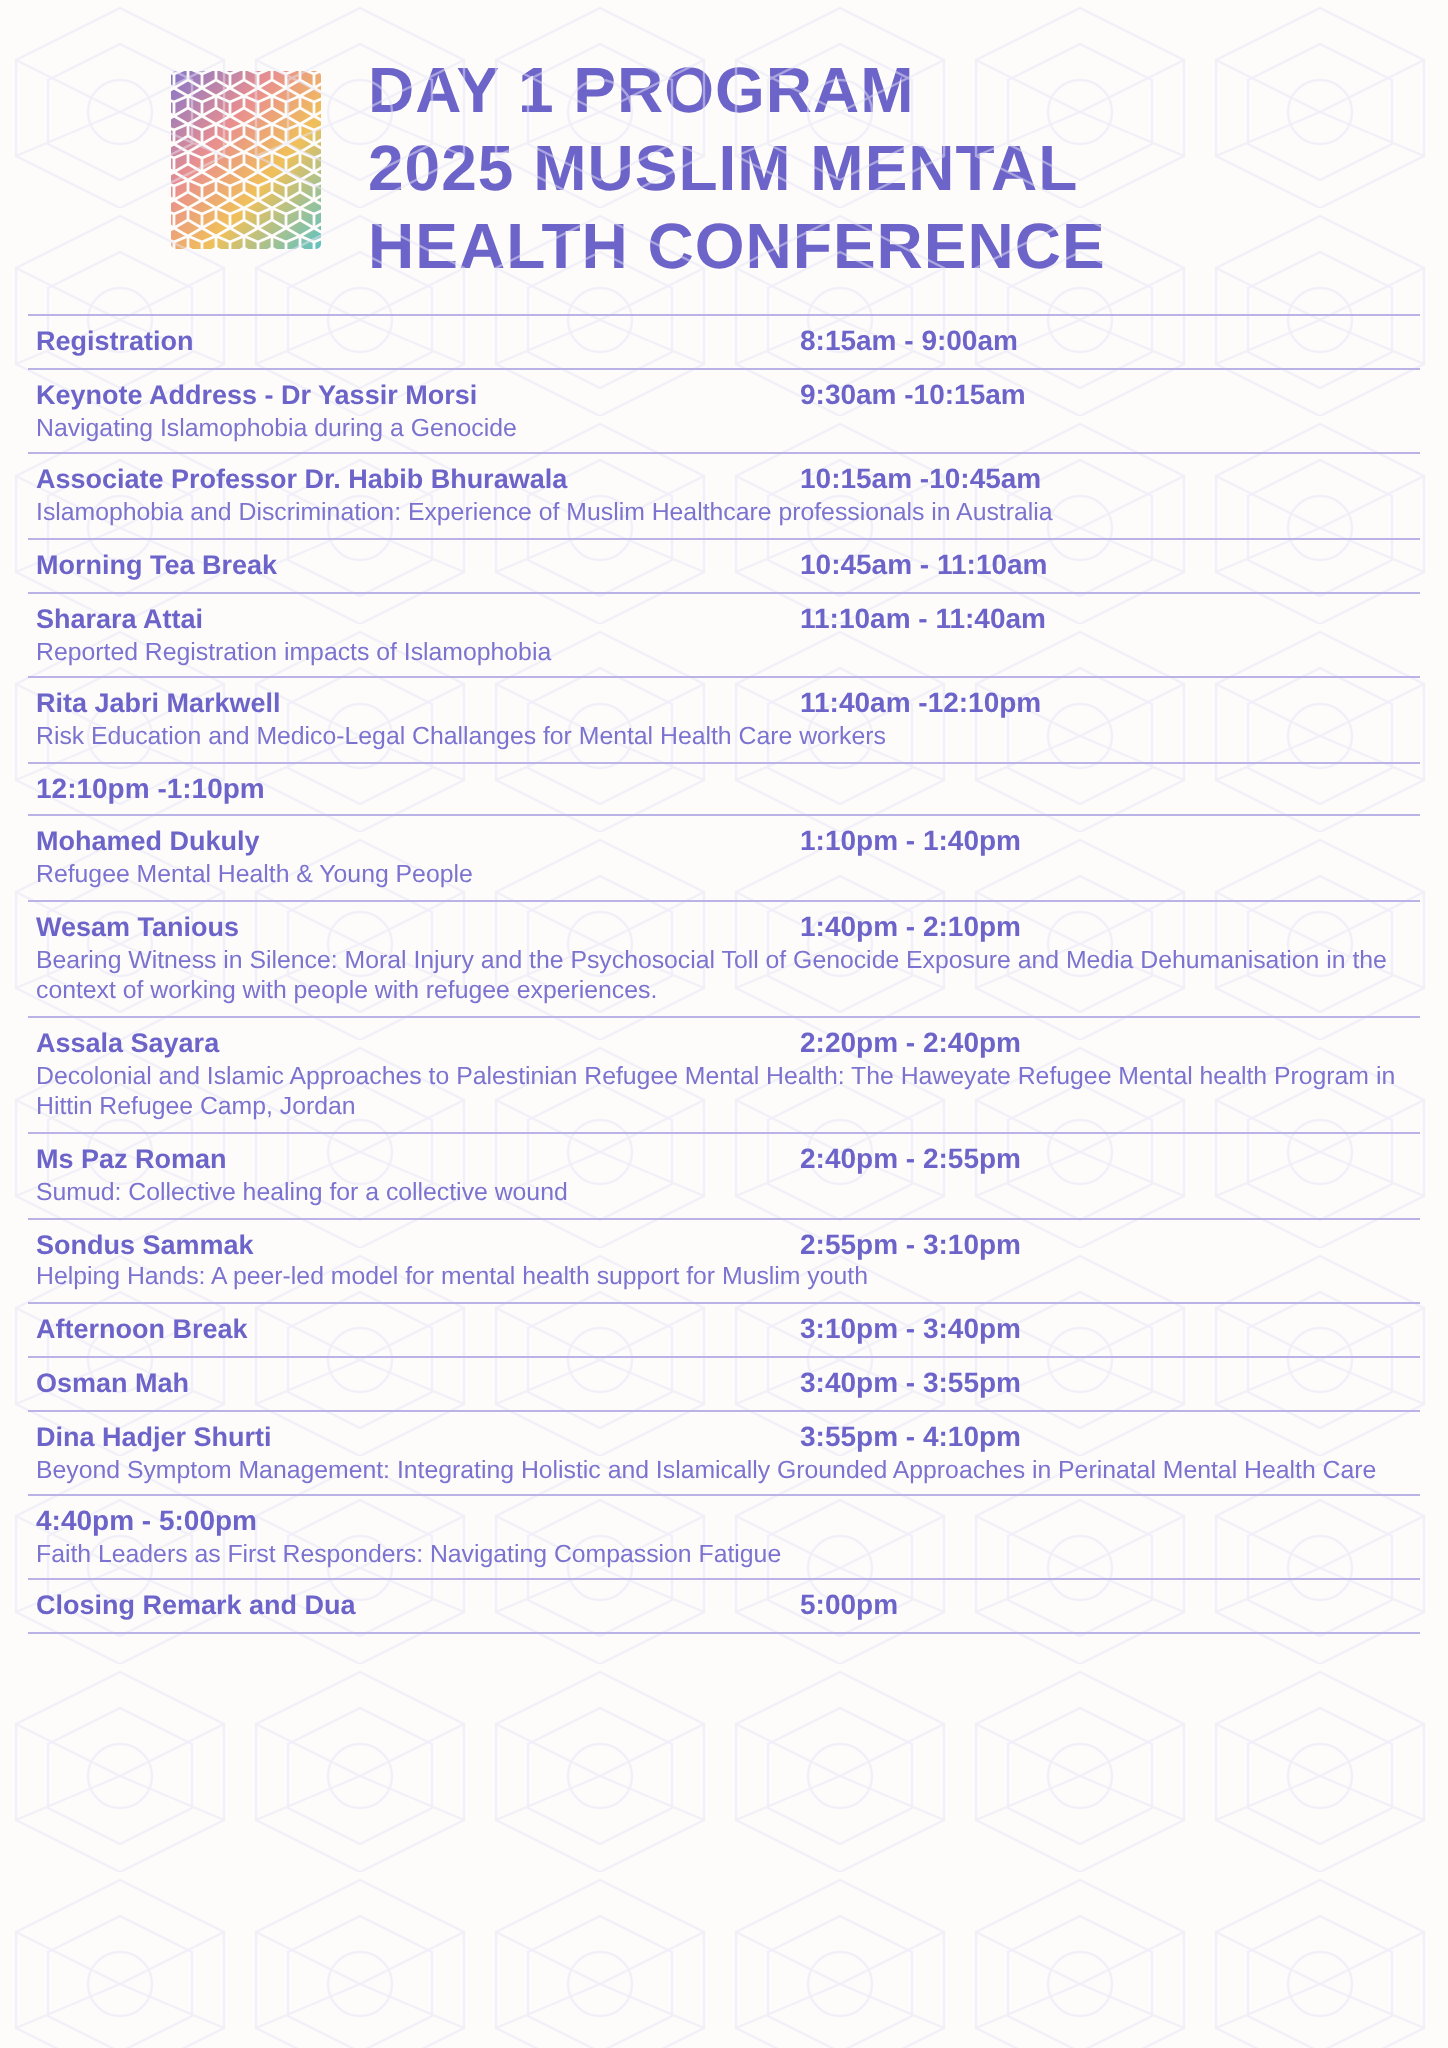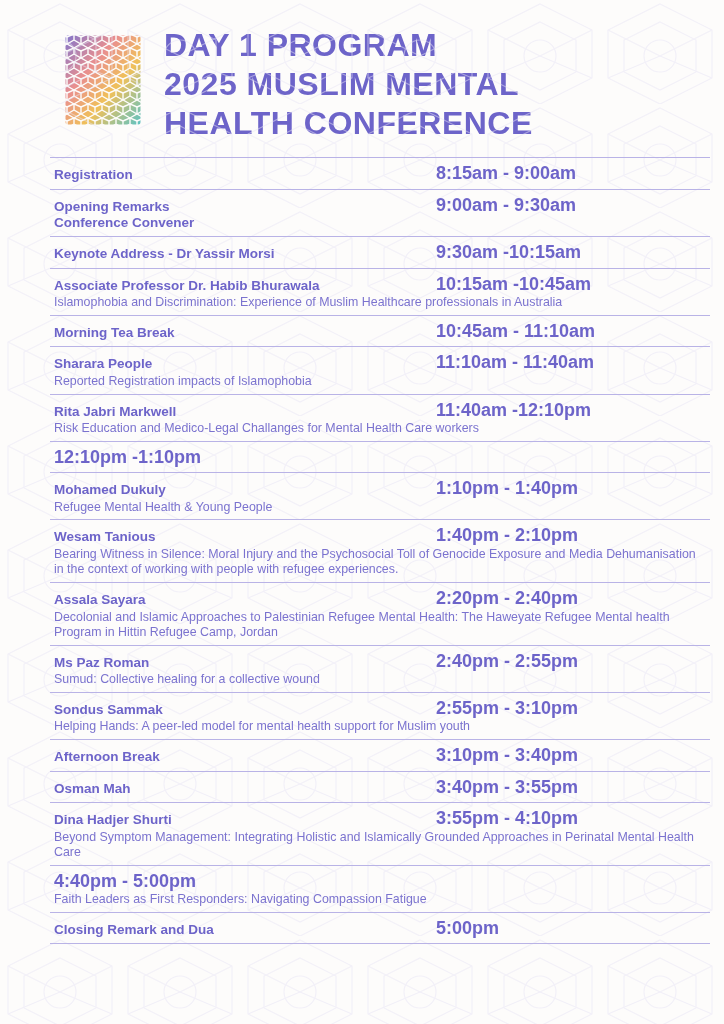--- a/index.html
+++ b/index.html
@@ -31,20 +31,21 @@
     box-sizing: border-box;
     padding: 0;
   }
 
   
   .header {
     display: flex;
     align-items: flex-start;
     padding: 20px 18px 6px 60px;
     gap: 18px;
+    margin-left: 20px;
   }
   .logo {
     width: 86px;
     height: 100px;
     flex: 0 0 auto;
     margin-top: 10px;
   }
   .title-block {
     flex: 1 1 auto;
     padding-top: 6px;
@@ -60,39 +61,38 @@
   }
 
   
   .schedule {
     margin: 8px 14px 0 14px;
   }
   .row {
     border-top: 1.2px solid #b9b3e6;
     padding: 4px 4px 4px 4px;
     position: relative;
-    margin-left: 36px;
   }
   .row:last-child {
     border-bottom: 1.2px solid #b9b3e6;
   }
   .row-head {
     display: flex;
     align-items: baseline;
   }
   .speaker {
     font-weight: bold;
     font-size: 13.5px;
     color: #6d64c9;
     flex: 0 0 382px;
     line-height: 1.25;
   }
   .time {
     font-weight: bold;
-    font-size: 18px;
+    font-size: 14px;
     color: #6d64c9;
     line-height: 1.25;
   }
   .subtitle {
     font-size: 12.4px;
     color: #7b73cf;
     line-height: 1.26;
     margin-top: 0px;
     padding-right: 6px;
   }
@@ -157,55 +157,48 @@
   <div class="schedule">
 
     <div class="row">
       <div class="row-head">
         <div class="speaker">Registration</div>
         <div class="time">8:15am - 9:00am</div>
       </div>
 
     </div>
 
-    <div class="row">
-      <div class="row-head">
-        <div class="speaker" style="white-space:pre-line">Opening Remarks
-Conference Convener</div>
-        <div class="time">9:00am - 9:30am</div>
-      </div>
-
-    </div>
 
     <div class="row">
       <div class="row-head">
         <div class="speaker">Keynote Address - Dr Yassir Morsi</div>
         <div class="time">9:30am -10:15am</div>
       </div>
+      <div class="subtitle">Navigating Islamophobia during a Genocide</div>
     </div>
 
     <div class="row">
       <div class="row-head">
         <div class="speaker">Associate Professor Dr. Habib Bhurawala</div>
         <div class="time">10:15am -10:45am</div>
       </div>
       <div class="subtitle">Islamophobia and Discrimination: Experience of Muslim Healthcare professionals in Australia</div>
     </div>
 
     <div class="row">
       <div class="row-head">
         <div class="speaker">Morning Tea Break</div>
         <div class="time">10:45am - 11:10am</div>
       </div>
 
     </div>
 
     <div class="row">
       <div class="row-head">
-        <div class="speaker">Sharara People</div>
+        <div class="speaker">Sharara Attai</div>
         <div class="time">11:10am - 11:40am</div>
       </div>
       <div class="subtitle">Reported Registration impacts of Islamophobia</div>
     </div>
 
     <div class="row">
       <div class="row-head">
         <div class="speaker">Rita Jabri Markwell</div>
         <div class="time">11:40am -12:10pm</div>
       </div>

